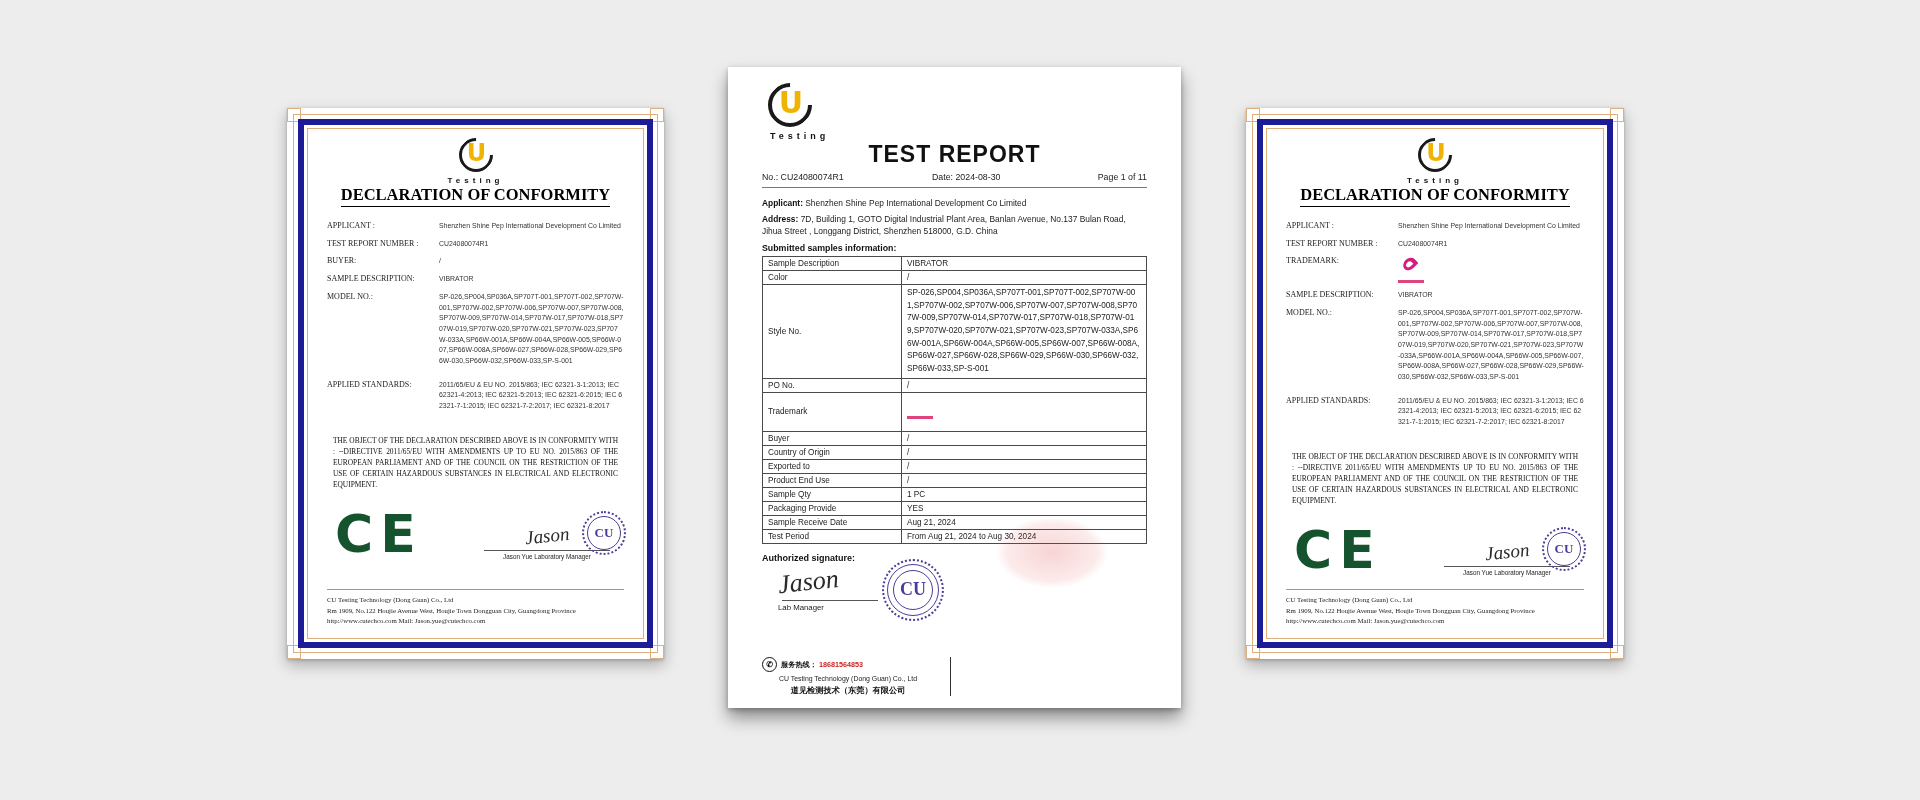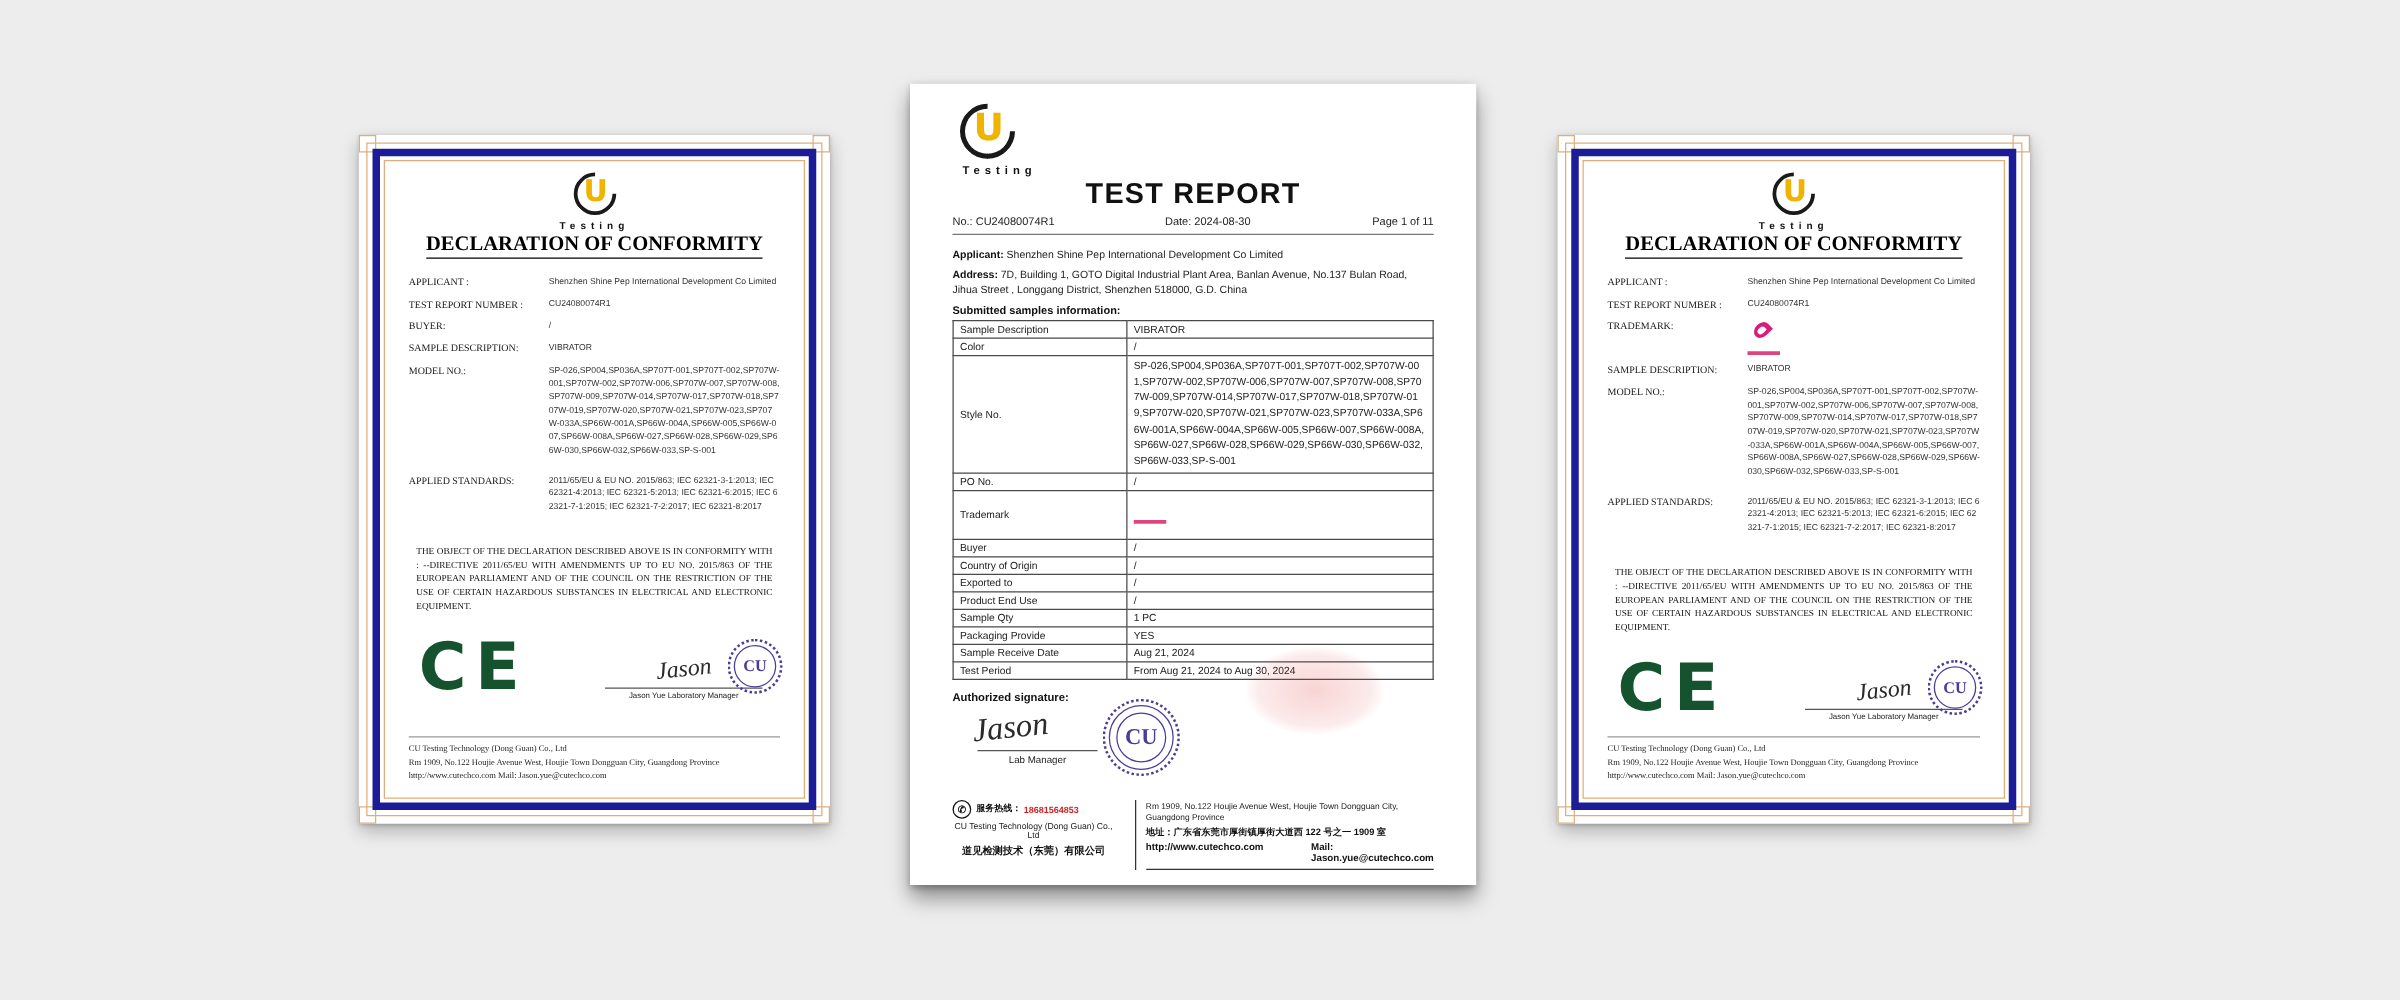--- a/index.html
+++ b/index.html
@@ -83,21 +83,21 @@
   .flame{position:relative;width:11px;height:14px;background:#d81b7f;border-radius:50% 0 50% 50%;
          transform:rotate(45deg);margin:1px 0 2px 6px;}
   .flame:after{content:"";position:absolute;left:3px;top:4px;width:5px;height:7px;background:#fff;
                border-radius:50% 0 50% 50%;}
   .flame-word{width:26px;height:3px;background:#e0447f;filter:blur(.4px);margin-left:0px;margin-top:2px;}
   .tmcell{display:inline-block;}
   .auth{font-size:9px;font-weight:700;color:#111;margin-top:9px;}
   .tr-sig{position:relative;margin-top:4px;margin-left:16px;width:190px;text-align:left;height:62px;}
   .tr-sig .sig{font-size:26px;}
   .tr-sig .sigline{width:96px;margin-left:4px;}
-  .tr-sig .sigcap{font-size:7.8px;text-align:center;width:104px;}
+  .tr-sig .sigcap{font-size:7.8px;width:104px;}
   .stamp-tr{width:58px;height:58px;left:104px;top:-8px;}
   .stamp-tr .cu{font-size:18px;}
   .tr-footer{margin-top:auto;display:flex;align-items:stretch;}
   .tf-left{width:172px;padding-right:8px;}
   .tf-div{width:0;border-left:1px solid #333;margin:0 8px;}
   .tf-right{flex:1;padding-top:1px;}
   .hotline{display:flex;align-items:center;font-size:7.2px;font-weight:700;color:#111;}
   .phone-ico{width:13px;height:13px;border:1.4px solid #111;border-radius:50%;display:inline-flex;
              align-items:center;justify-content:center;font-size:8px;margin-right:4px;flex:none;}
   .hot-num{color:#c22;margin-left:2px;}
@@ -282,28 +282,20 @@
         <div class="tf-left">
           <div class="hotline">
             <span class="phone-ico">✆</span>
             <span>服务热线：</span>
             <span class="hot-num">18681564853</span>
           </div>
           <div class="tf-company">CU Testing Technology (Dong Guan) Co., Ltd</div>
           <div class="tf-company-cn">道见检测技术（东莞）有限公司</div>
         </div>
         <div class="tf-div"></div>
-        <div class="tf-right">
-          <div class="en">Rm 1909, No.122 Houjie Avenue West, Houjie Town Dongguan City, Guangdong Province</div>
-          <div class="cn">地址：广东省东莞市厚街镇厚街大道西 122 号之一 1909 室</div>
-          <div class="web">
-            <span>http://www.cutechco.com</span>
-            <span>Mail: Jason.yue@cutechco.com</span>
-          </div>
-        </div>
       </div>
     </div>
   </div>
 
   <div class="page doc doc-right shadow">
     <div class="f1">
       <div class="corner tl"></div>
       <div class="corner tr"></div>
       <div class="corner bl"></div>
       <div class="corner br"></div>

